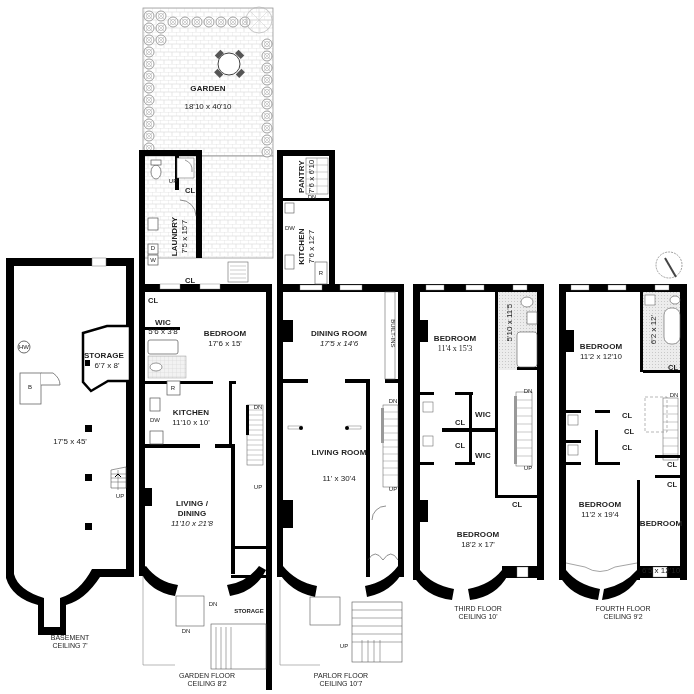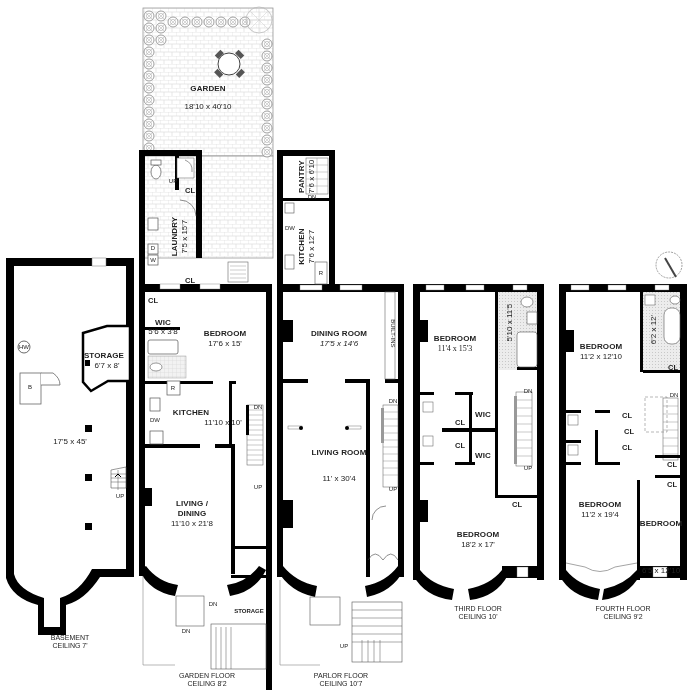--- a/index.html
+++ b/index.html
@@ -325,27 +325,27 @@
 <div class="lbl small" style="left:153px; top:245px;">D</div>
 <div class="lbl small" style="left:153px; top:257px;">W</div>
 <div class="lbl cl" style="left:190px; top:277px;">CL</div>
 <div class="lbl cl" style="left:153px; top:297px;">CL</div>
 <div class="lbl room-name" style="left:163px; top:318px;">WIC</div>
 <div class="lbl room-dim" style="left:163px; top:327px;">5'6 x 3'8</div>
 <div class="lbl room-name" style="left:225px; top:329px;">BEDROOM</div>
 <div class="lbl room-dim" style="left:225px; top:339px;">17'6 x 15'</div>
 <div class="lbl small" style="left:173px; top:385px;">R</div>
 <div class="lbl room-name" style="left:191px; top:408px;">KITCHEN</div>
-<div class="lbl room-dim" style="left:191px; top:418px;margin-left:32px;">11'10 x 10'</div>
+<div class="lbl room-dim" style="left:191px; top:418px;">11'10 x 10'</div>
 <div class="lbl small" style="left:155px; top:417px;">DW</div>
 <div class="lbl small" style="left:258px; top:404px;">DN</div>
 <div class="lbl small" style="left:258px; top:484px;">UP</div>
 <div class="lbl room-name" style="left:192px; top:499px;">LIVING /</div>
 <div class="lbl room-name" style="left:192px; top:509px;">DINING</div>
-<div class="lbl room-dim" style="left:192px; top:519px;">11'10 x 21'8</div>
+<div class="lbl room-dim" style="left:192px; top:519px;font-style:italic;">11'10 x 21'8</div>
 <div class="lbl small" style="left:213px; top:601px;">DN</div>
 <div class="lbl small" style="left:186px; top:628px;">DN</div>
 <div class="lbl small" style="left:249px; top:608px; font-weight:bold;">STORAGE</div>
 <div class="lbl floor-title" style="left:207px; top:672px;">GARDEN FLOOR</div>
 <div class="lbl floor-title" style="left:207px; top:680px;">CEILING 8'2</div>
 
 <div class="lbl room-name vert" style="left:302px; top:172px; transform:translateX(-50%) rotate(-90deg);">PANTRY</div>
 <div class="lbl room-dim vert" style="left:312px; top:172px; transform:translateX(-50%) rotate(-90deg);">7'6 x 6'10</div>
 <div class="lbl small" style="left:312px; top:194px;">DN</div>
 <div class="lbl small" style="left:290px; top:225px;">DW</div>

